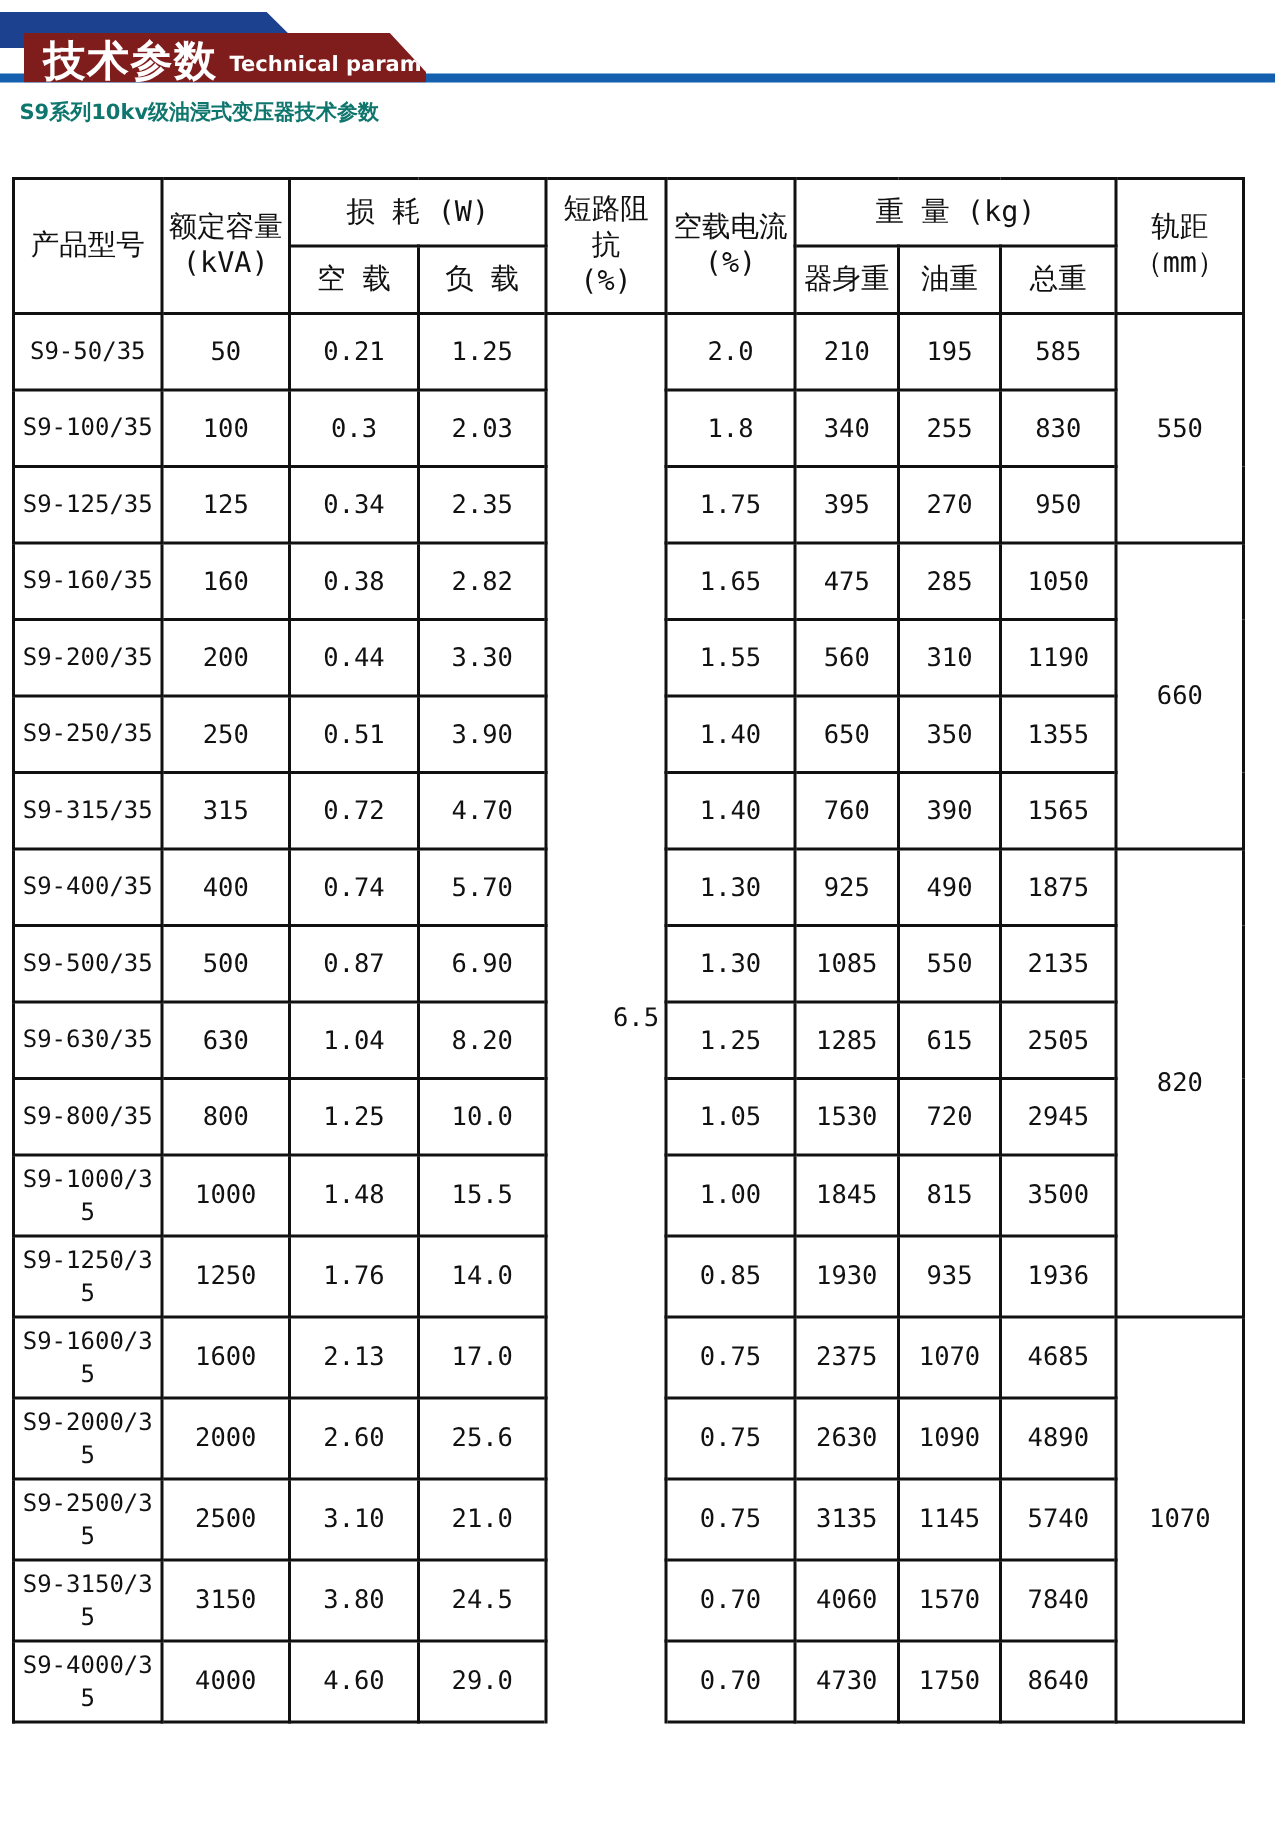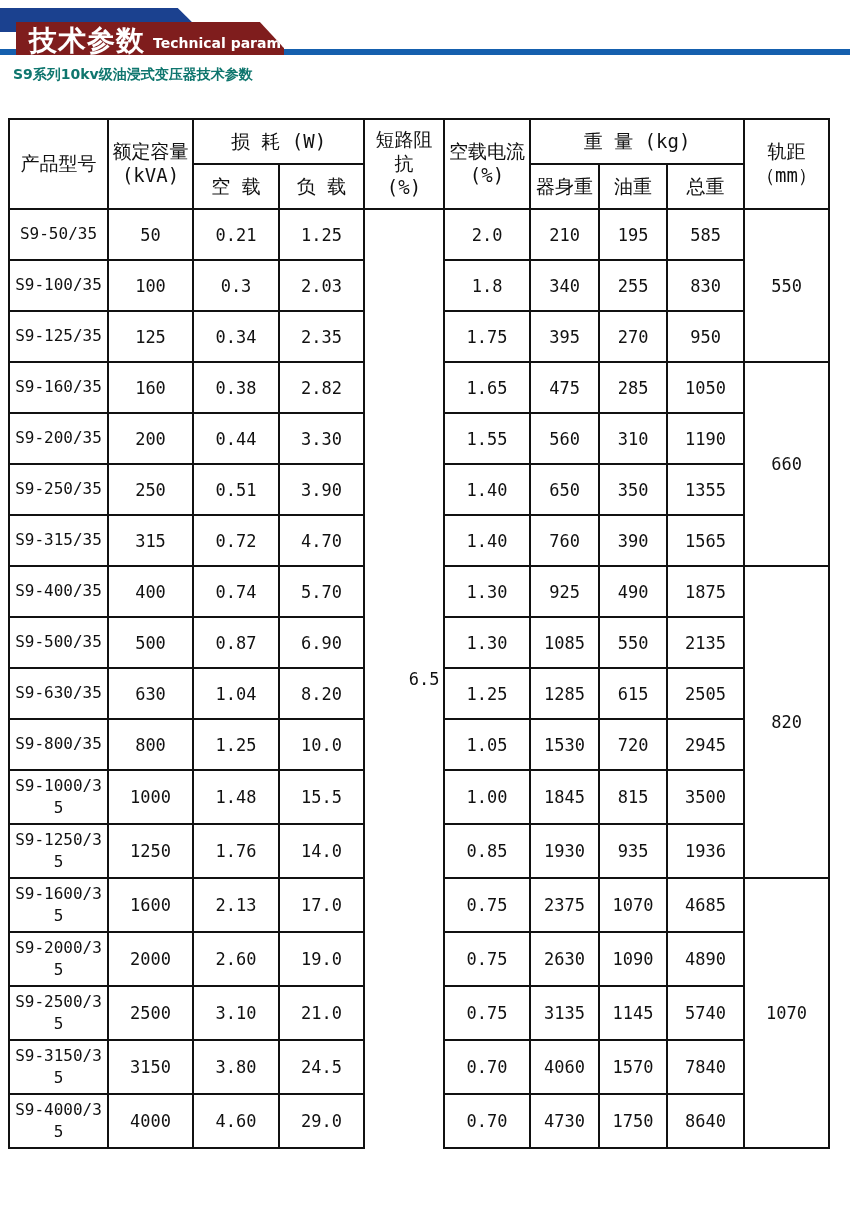--- a/index.html
+++ b/index.html
@@ -264,21 +264,21 @@
         <td>0.75</td>
         <td>2375</td>
         <td>1070</td>
         <td>4685</td>
         <td rowspan="5">1070</td>
       </tr>
       <tr class="rt">
         <td class="model">S9-2000/35</td>
         <td>2000</td>
         <td>2.60</td>
-        <td>19.0</td>
+        <td>25.6</td>
         <td>0.75</td>
         <td>2630</td>
         <td>1090</td>
         <td>4890</td>
       </tr>
       <tr class="rt">
         <td class="model">S9-2500/35</td>
         <td>2500</td>
         <td>3.10</td>
         <td>21.0</td>

